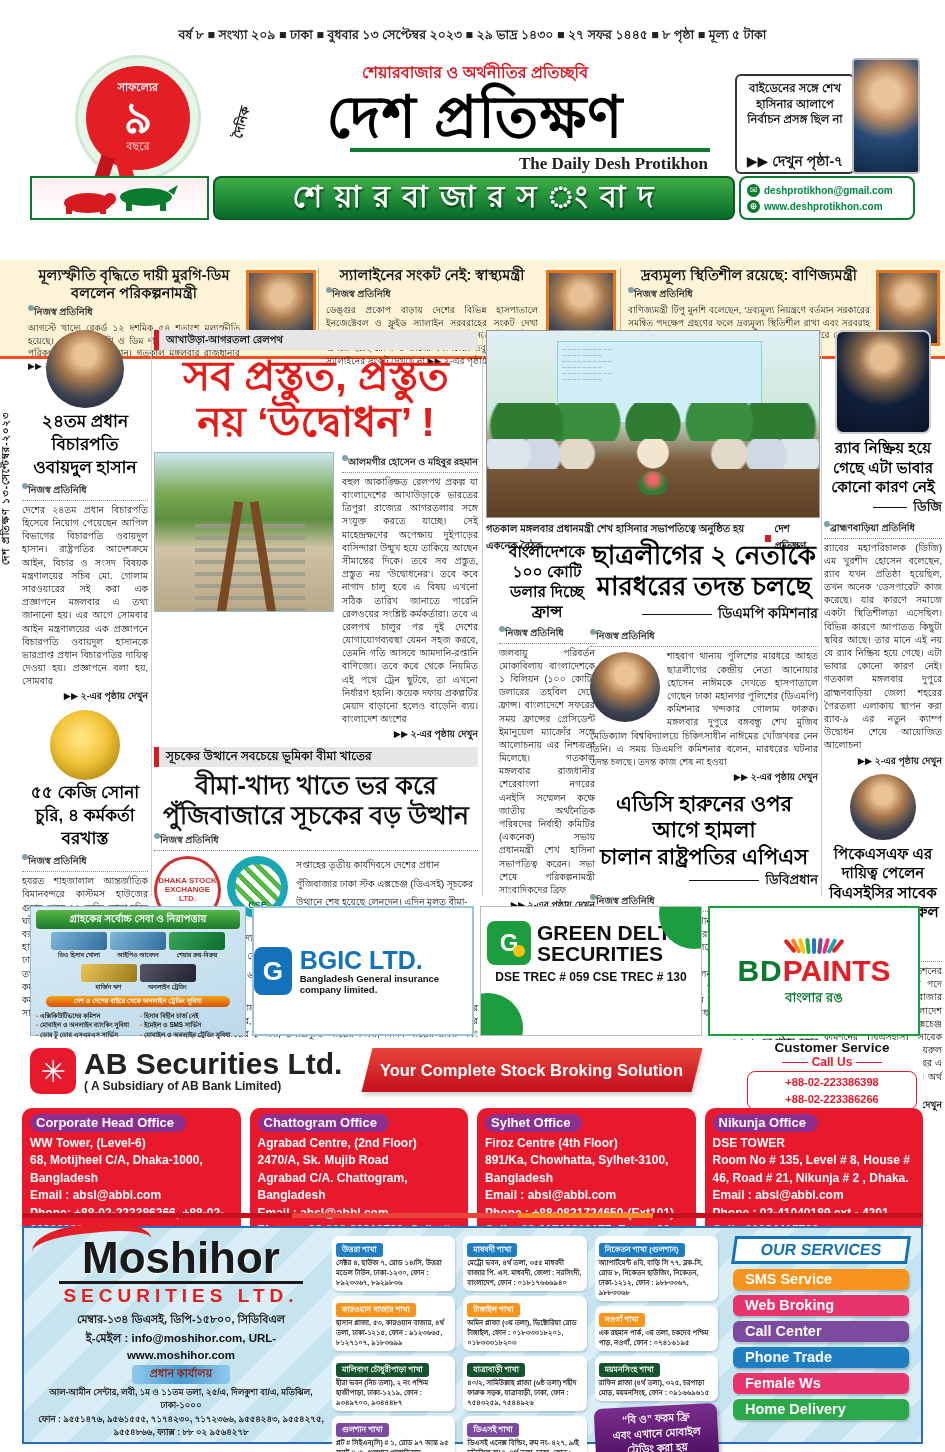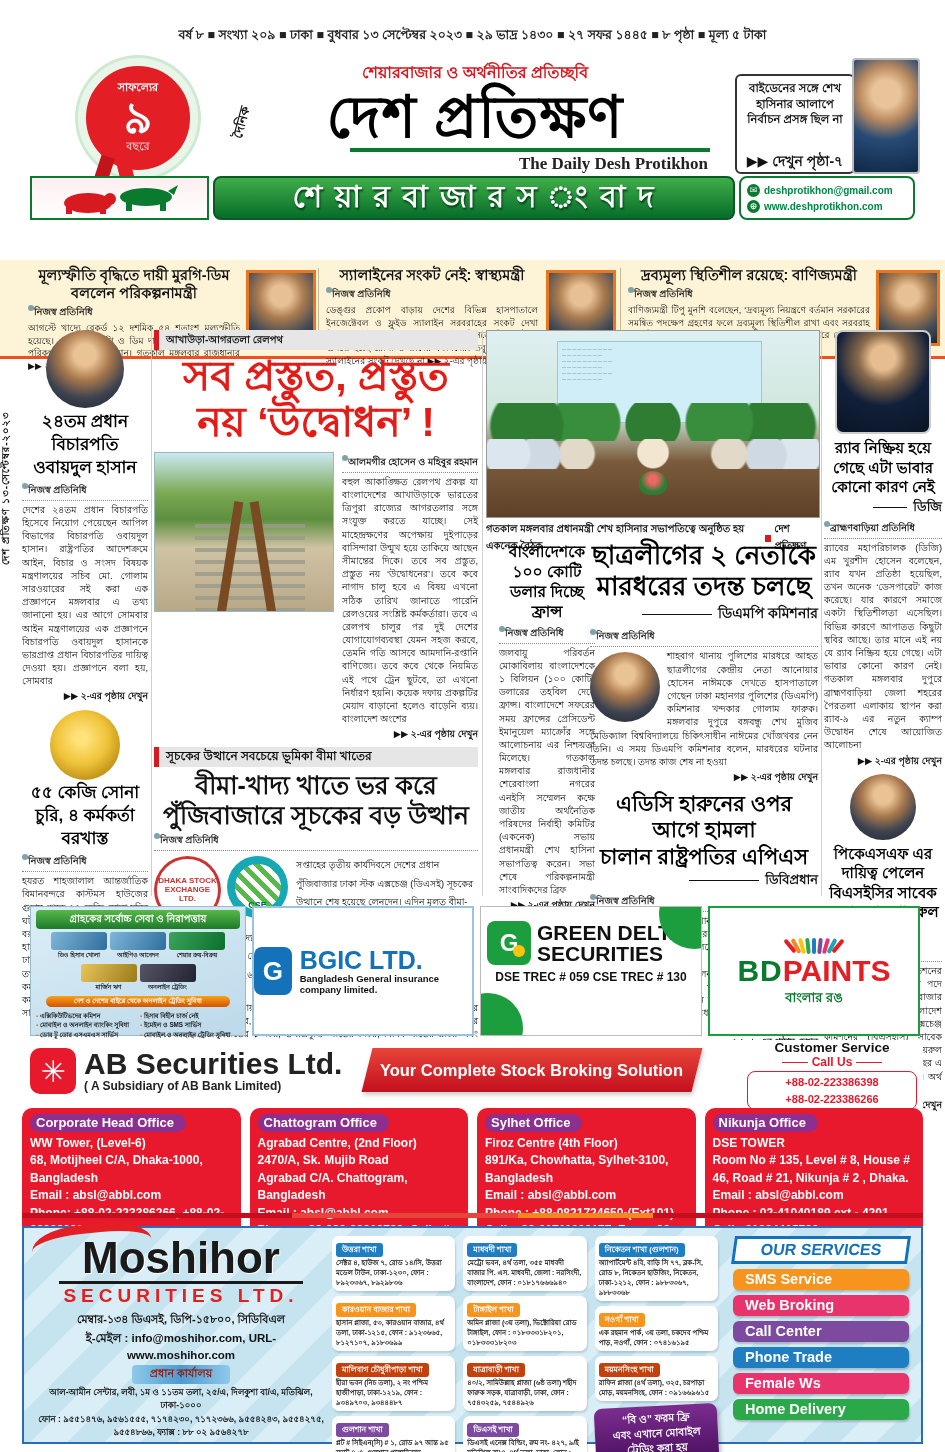--- a/index.html
+++ b/index.html
@@ -165,21 +165,21 @@
   .mosh-logo .swoosh{position:absolute;left:-6px;top:-12px;width:120px;height:34px;border:0;border-top:9px solid #e31e24;border-radius:50%/60%;transform:rotate(-6deg);}
   .mosh-sec{color:#e32020;font-weight:800;font-size:19px;letter-spacing:5px;border-top:3px solid #1a1a1a;display:inline-block;padding:1px 4px 0 4px;margin-top:1px;}
   .mosh-mem{font-size:11px;font-weight:800;margin-top:4px;}
   .mosh-mail{font-size:11.5px;font-weight:800;}
   .mosh-ho-pill{background:linear-gradient(90deg,#8fc9ea,#4d9bd1,#8fc9ea);color:#8c1d12;display:inline-block;font-size:11px;font-weight:800;border-radius:4px;padding:0 18px;margin-top:4px;}
   .mosh-ho{font-size:8.6px;font-weight:bold;line-height:1.55;margin-top:2px;}
   .bgrid{position:absolute;left:308px;top:8px;width:386px;display:flex;gap:8px;}
   .bcol{flex:1;display:flex;flex-direction:column;gap:5px;}
   .bcard{background:#fff;border-radius:7px;box-shadow:1px 2px 2px #0002;padding:2px 4px 3px 4px;}
   .bhead{display:inline-block;color:#fff;font-size:7.8px;font-weight:800;border-radius:3px;padding:0 6px 1px 6px;margin-bottom:1px;}
-  .c-blue{background:#1f7ec2;} .c-orange{background:#f7941d;} .c-pink{background:#c2410c;} .c-purple{background:#7c4a9e;}
+  .c-blue{background:#1f7ec2;} .c-orange{background:#f7941d;} .c-pink{background:#14532d;} .c-purple{background:#7c4a9e;}
   .bbody{font-size:6.9px;font-weight:bold;line-height:1.45;color:#222;}
   .bo-badge{background:linear-gradient(#7b2d8e,#4a1060);color:#fff;border-radius:8px;padding:5px 8px;text-align:center;font-size:10.5px;font-weight:800;transform:rotate(-3deg);box-shadow:2px 3px 4px #0004;line-height:1.45;}
   .services{position:absolute;right:12px;top:8px;width:176px;display:flex;flex-direction:column;gap:5px;}
   .svc-head{border:3px solid #1372b9;background:#fff;color:#1372b9;font-weight:800;font-size:16px;text-align:center;transform:skewX(-8deg);padding:2px 0;}
   .svc{color:#fff;font-weight:800;font-size:14.5px;border-radius:6px;padding:2px 0 3px 12px;box-shadow:1px 2px 2px #0003;}
   .s1{background:#f7941d;} .s2{background:#e8336d;} .s3{background:#7c4a9e;} .s4{background:#1f7ec2;} .s5{background:#e8336d;} .s6{background:#2aa84a;}
 </style>
 </head>
 <body>
 

